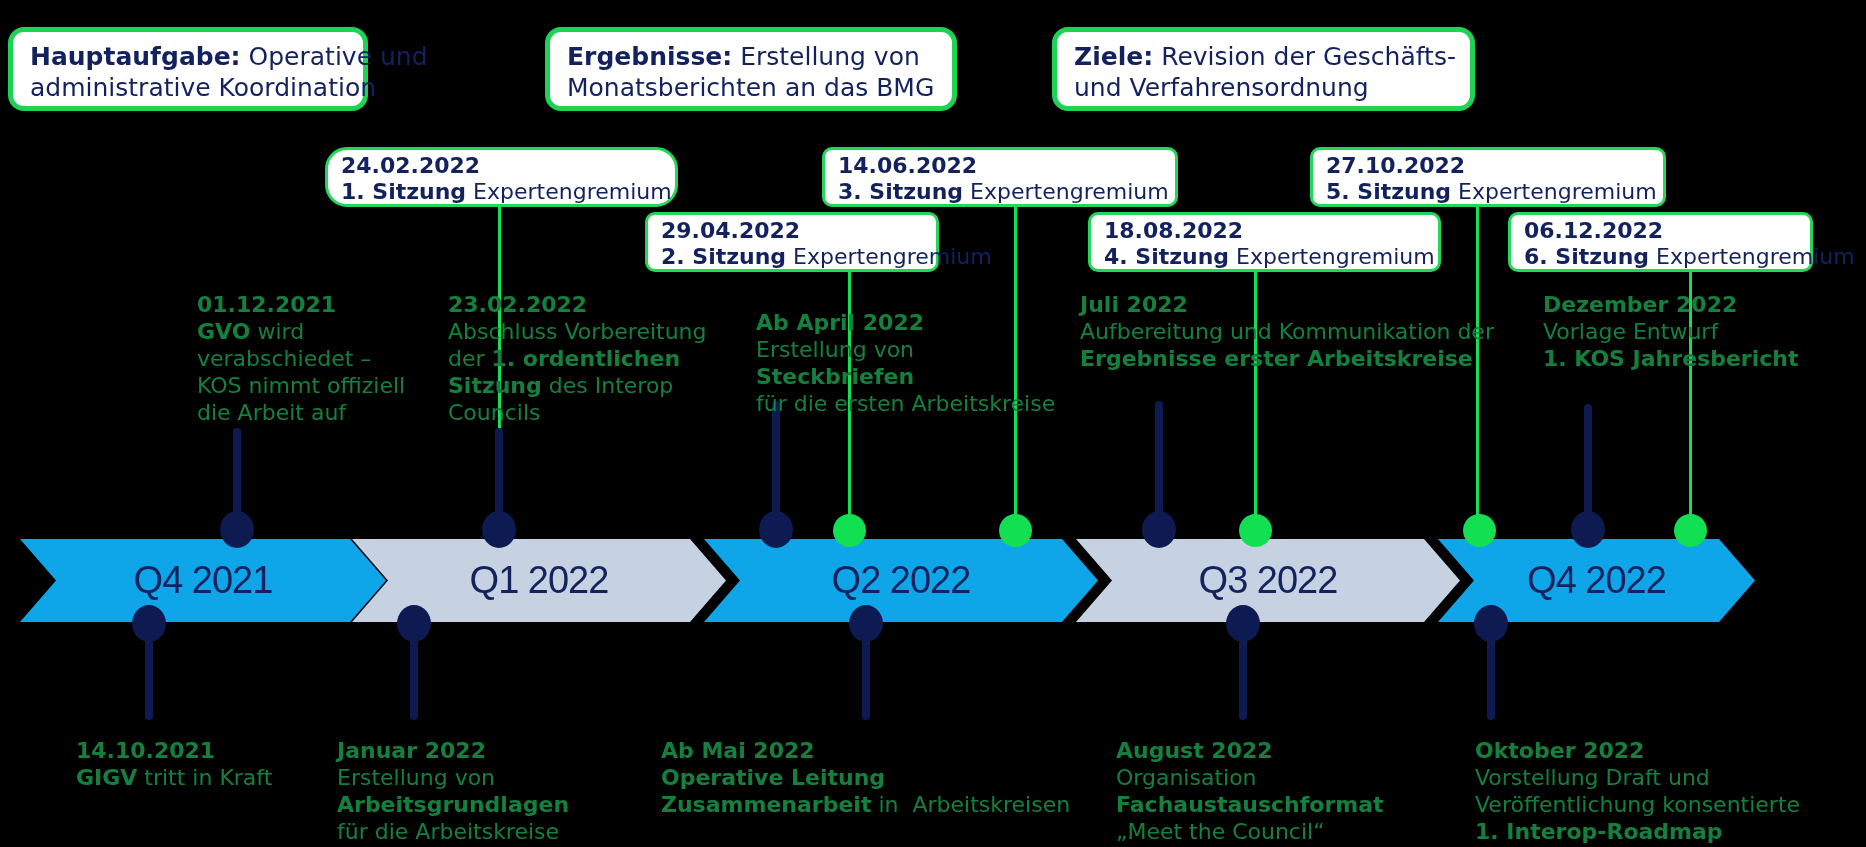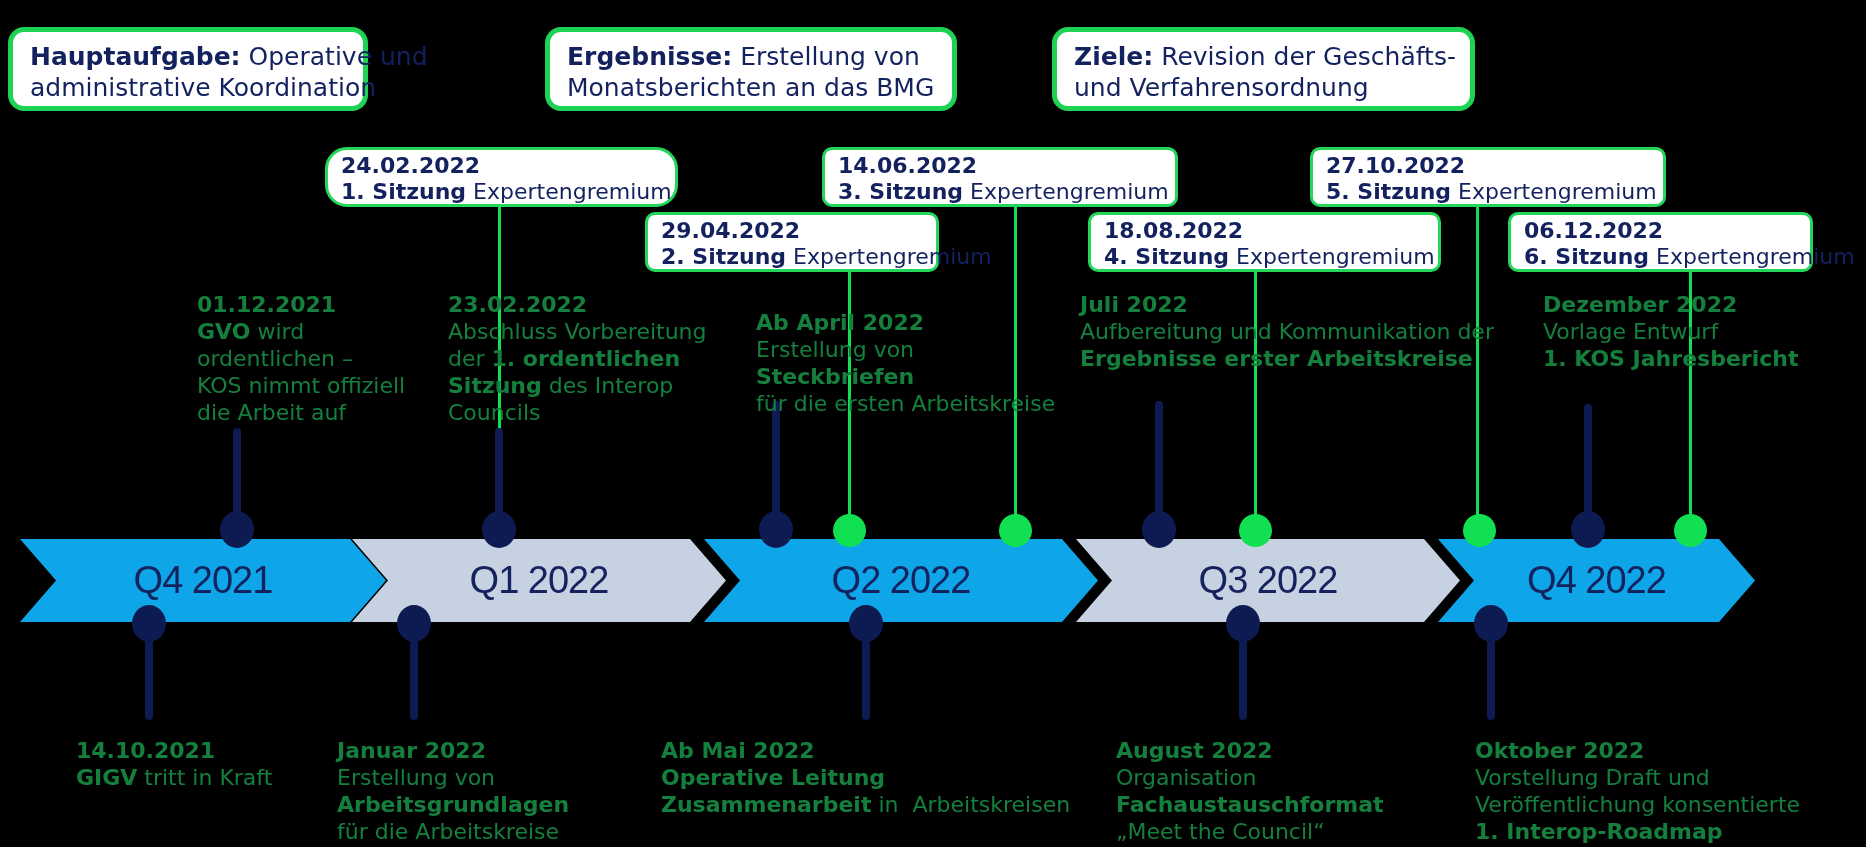--- a/index.html
+++ b/index.html
@@ -185,21 +185,21 @@
 
   <div class="dot dot-navy db1"></div>
   <div class="dot dot-navy db2"></div>
   <div class="dot dot-navy db3"></div>
   <div class="dot dot-navy db4"></div>
   <div class="dot dot-navy db5"></div>
 
   <div class="milestone ma1">
       <div class="tl"><span class="b">01.12.2021</span></div>
       <div class="tl"><span class="b">GVO</span><span> wird</span></div>
-      <div class="tl"><span>ordentlichen –</span></div>
+      <div class="tl"><span>verabschiedet –</span></div>
       <div class="tl"><span>KOS nimmt offiziell</span></div>
       <div class="tl"><span>die Arbeit auf</span></div>
     </div>
   <div class="milestone ma2">
       <div class="tl"><span class="b">23.02.2022</span></div>
       <div class="tl"><span>Abschluss Vorbereitung</span></div>
       <div class="tl"><span>der </span><span class="b">1. ordentlichen</span></div>
       <div class="tl"><span class="b">Sitzung</span><span> des Interop</span></div>
       <div class="tl"><span>Councils</span></div>
     </div>

